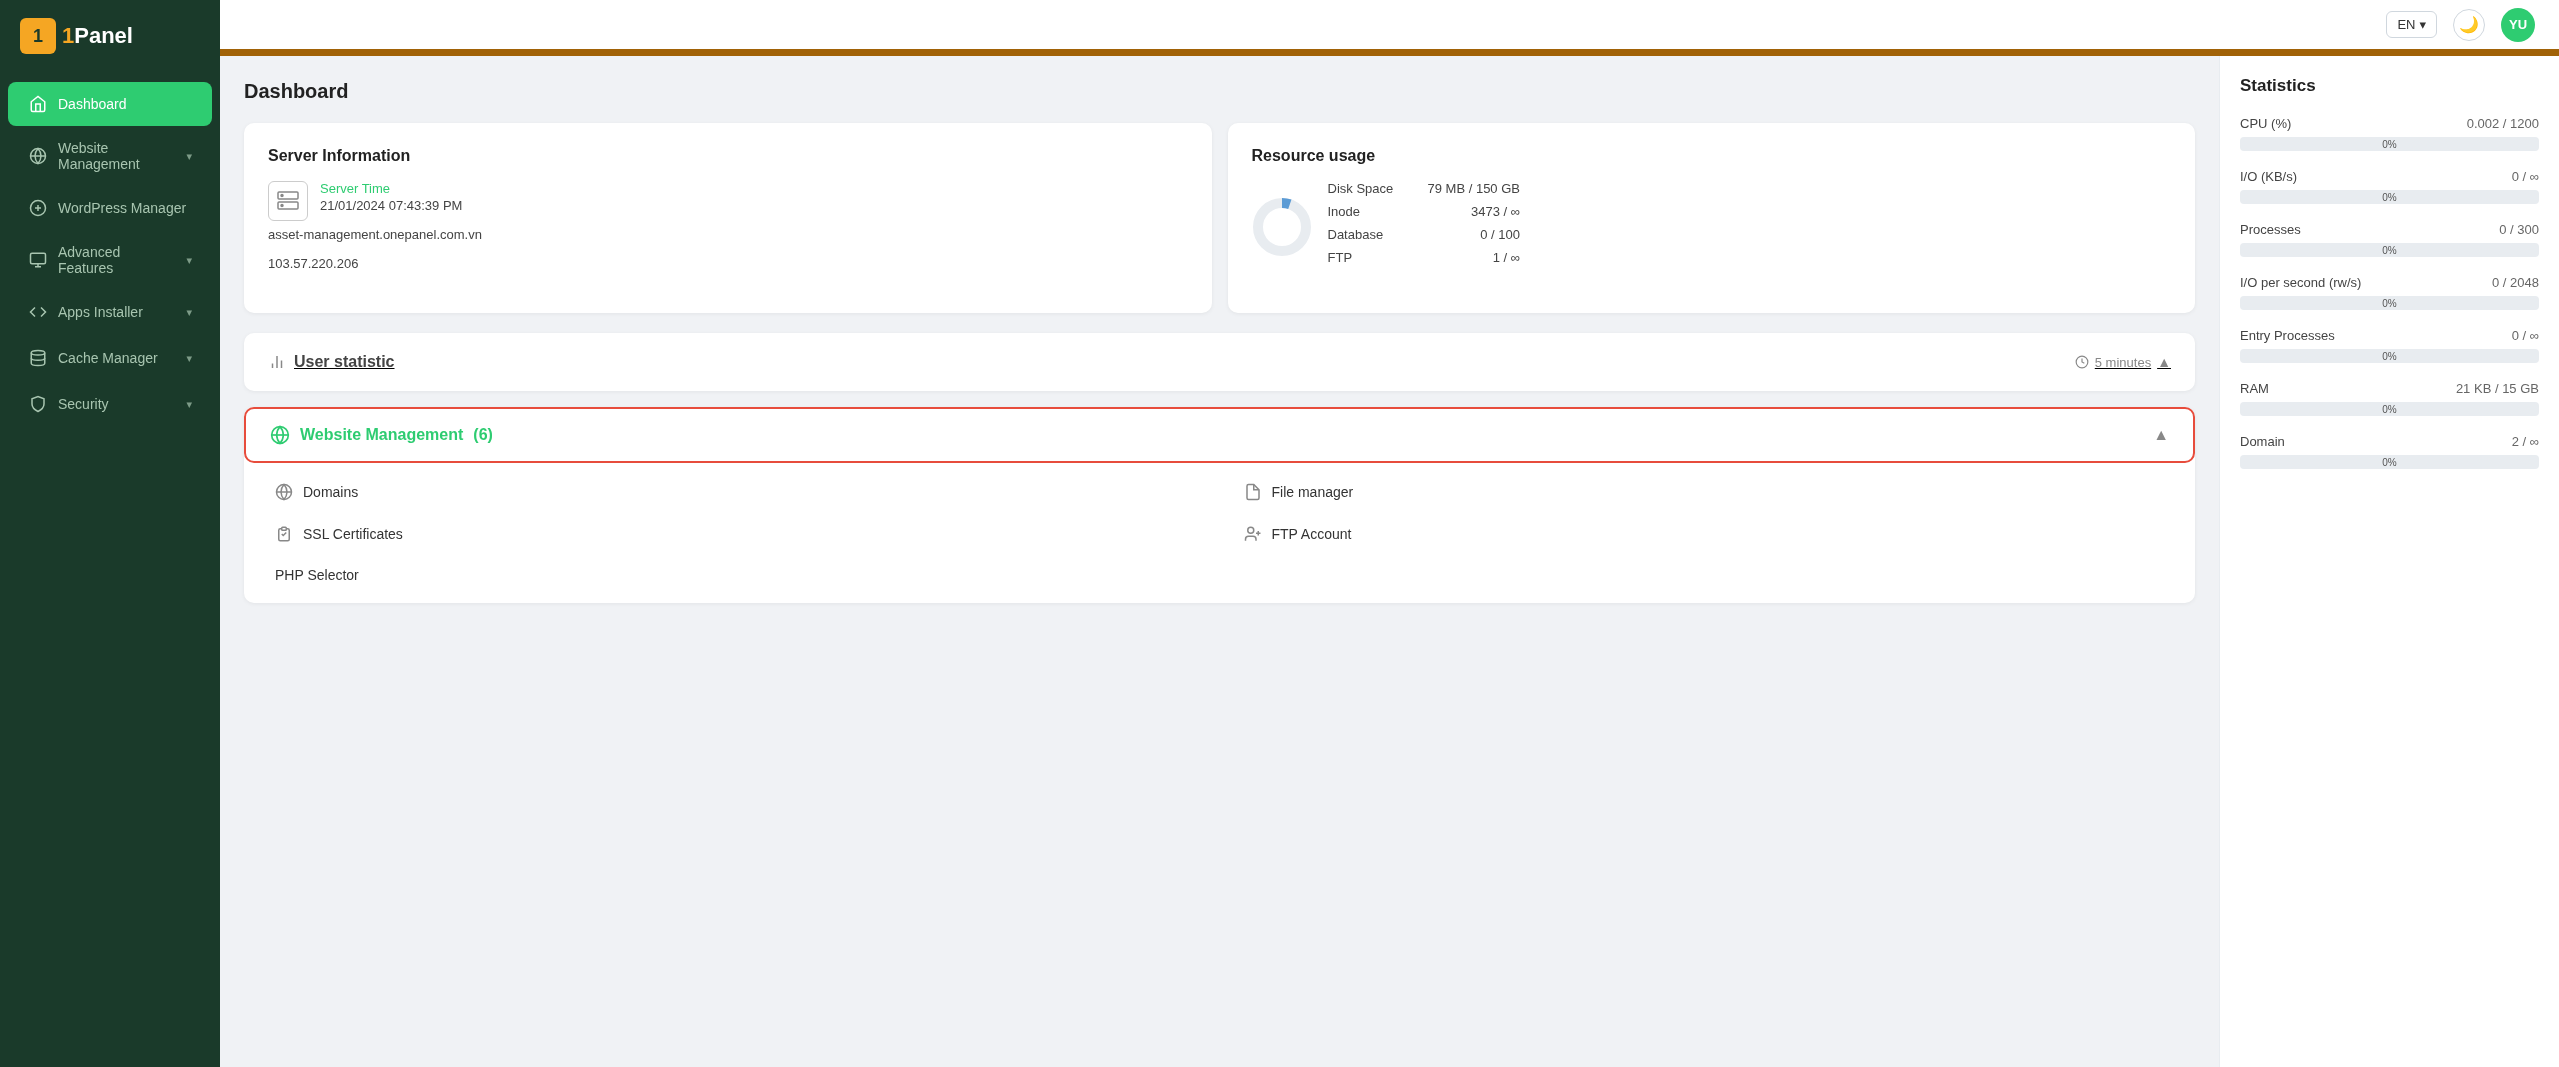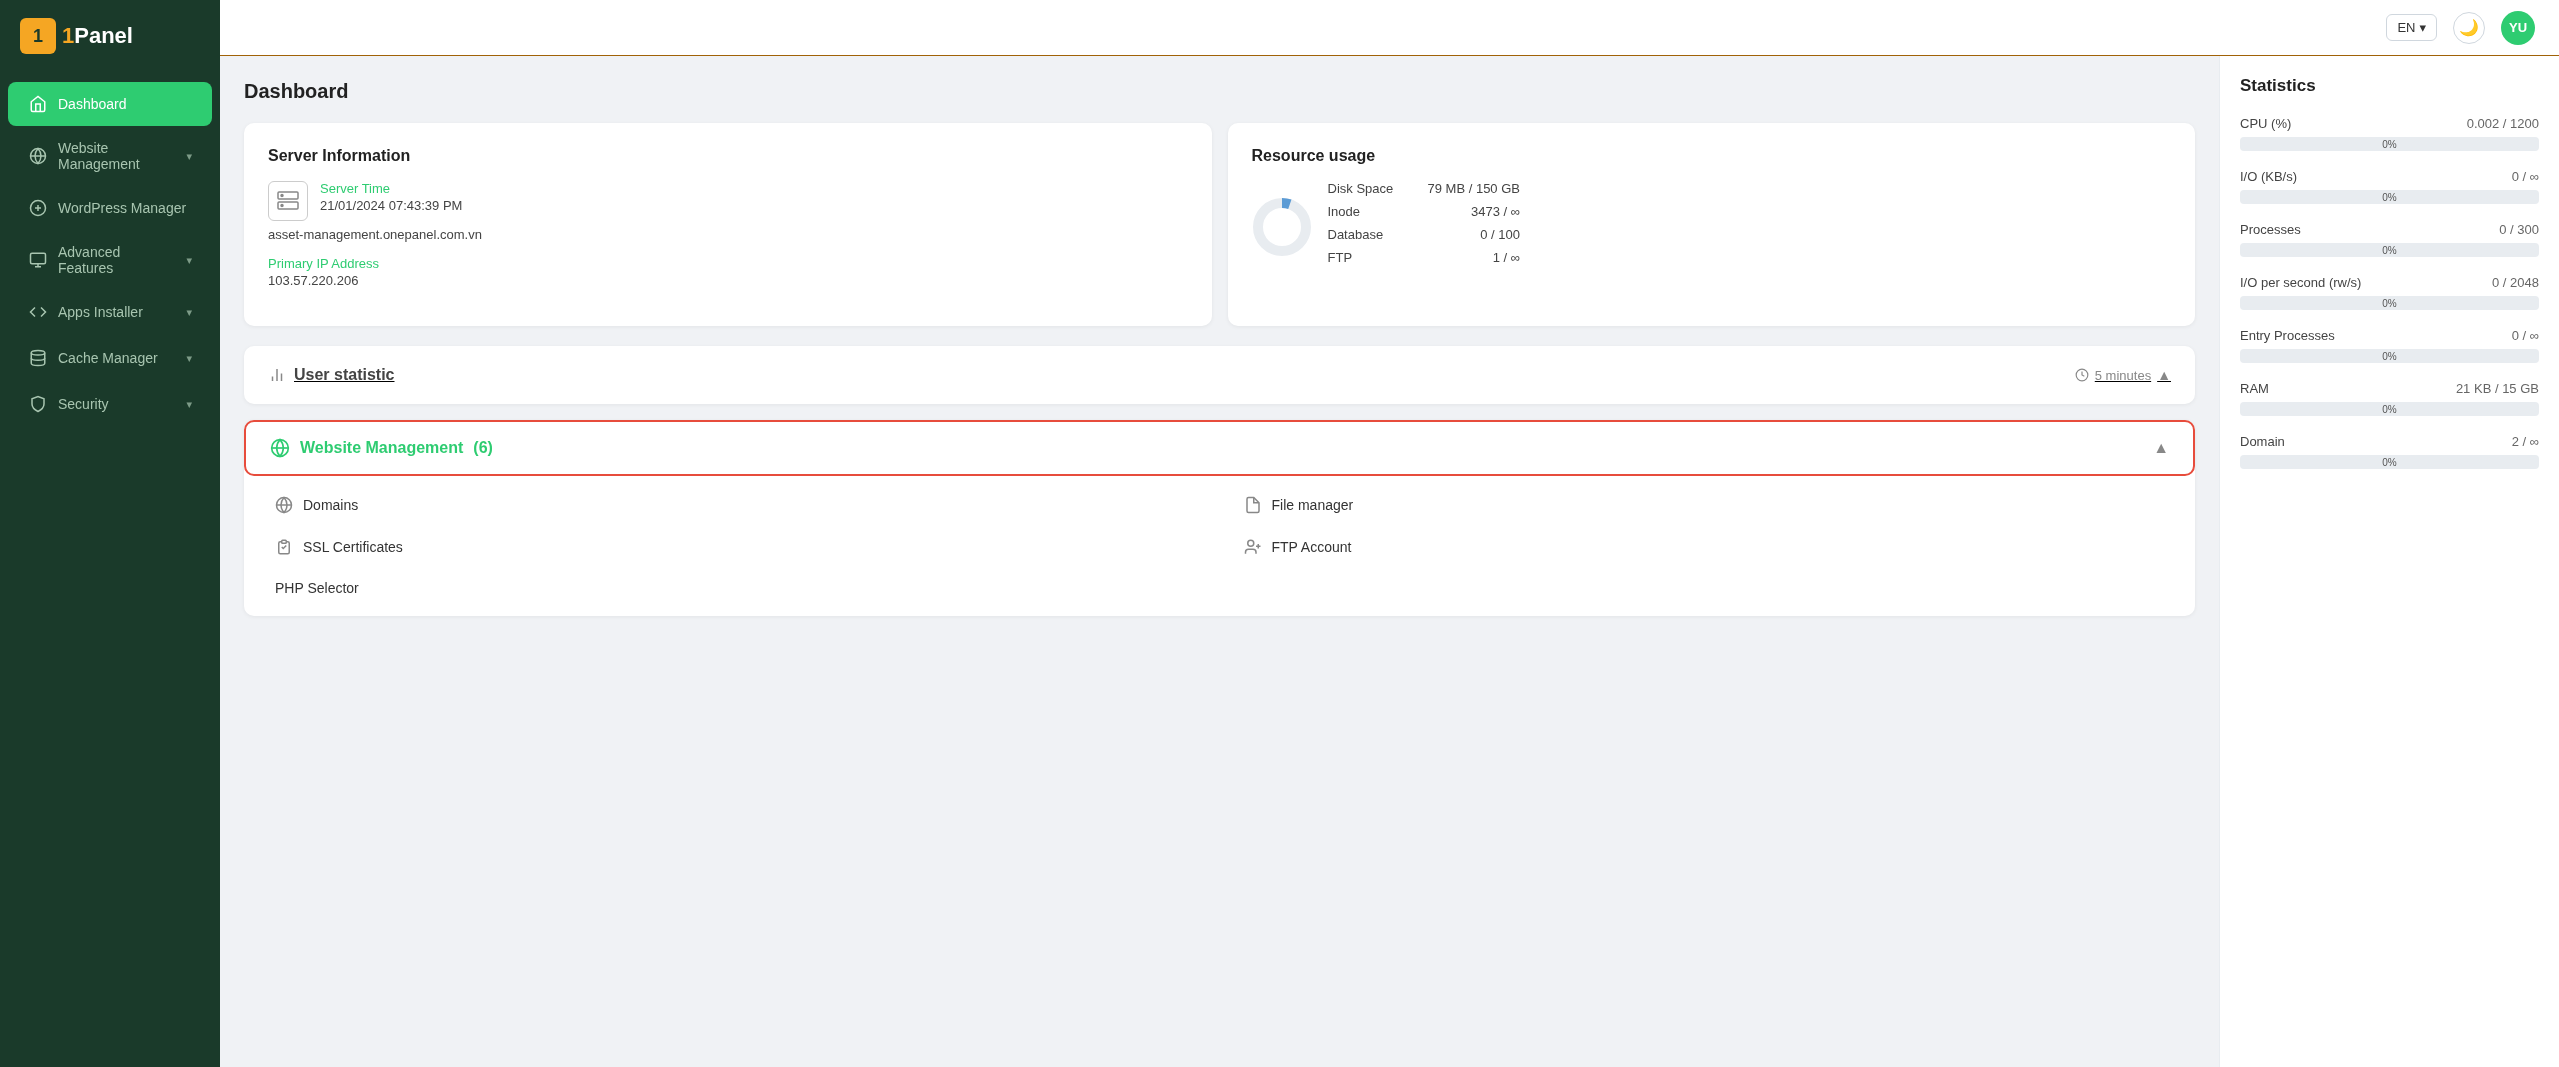--- a/index.html
+++ b/index.html
@@ -56,21 +56,21 @@
       overflow: hidden;
     }
 
     
     .topbar {
       background: #fff;
       height: 56px;
       display: flex; align-items: center; justify-content: flex-end;
       padding: 0 24px;
       gap: 16px;
-      border-bottom: 1px solid #a16207;
+      border-bottom: 7px solid #a16207;
     }
     .lang-selector {
       display: flex; align-items: center; gap: 4px;
       border: 1px solid #d0d7de; border-radius: 6px;
       padding: 5px 10px; font-size: 13px; cursor: pointer;
       color: #333;
     }
     .theme-btn {
       width: 32px; height: 32px; border-radius: 50%;
       border: 1px solid #d0d7de;
@@ -352,21 +352,20 @@
               <div class="server-info-label">Server Time</div>
               <div class="server-info-value">21/01/2024 07:43:39 PM</div>
             </div>
           </div>
 
           <div class="server-info-item">
             <div class="server-info-value">asset-management.onepanel.com.vn</div>
           </div>
 
           <div class="server-info-item">
-            <div class="server-info-label">Primary IP Address</div>
             <div class="server-info-value">103.57.220.206</div>
           </div>
         </div>
 
         <div class="card">
           <div class="card-title">Resource usage</div>
           <div class="resource-header">
             <svg class="pie-chart" viewBox="0 0 60 60">
               <circle cx="30" cy="30" r="24" fill="none" stroke="#e8ecf0" stroke-width="10"></circle>
               <circle cx="30" cy="30" r="24" fill="none" stroke="#5b9bd5" stroke-width="10" stroke-dasharray="8 143" stroke-dashoffset="0" transform="rotate(-90 30 30)"></circle>

